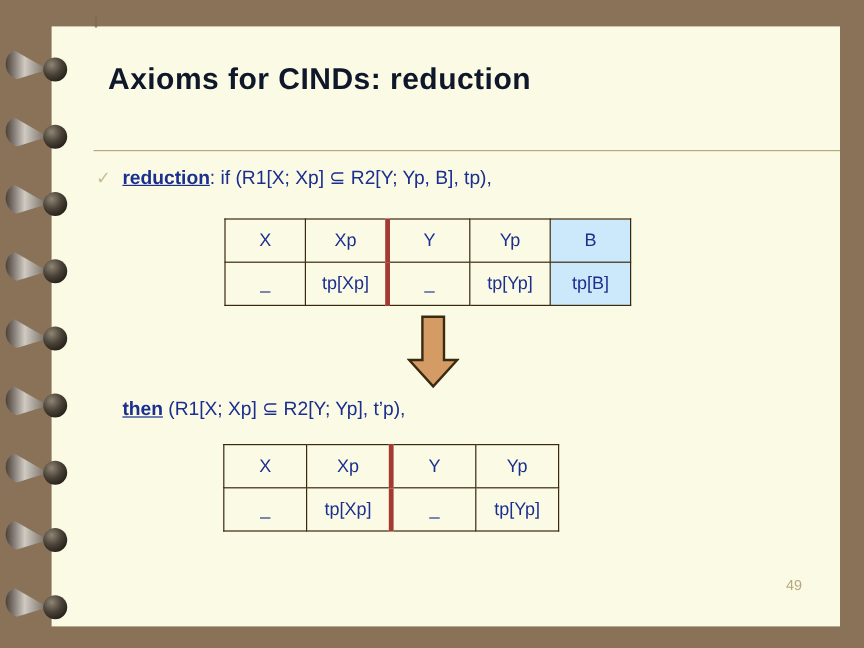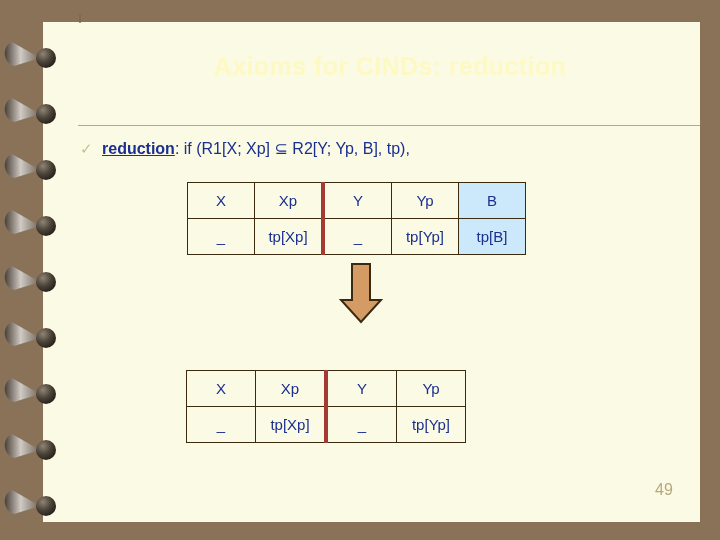--- a/index.html
+++ b/index.html
@@ -51,24 +51,24 @@
     height: 540px;
     pointer-events: none;
   }
 
   
   .title {
     position: absolute;
     left: 90px;
     top: 52px;
     width: 600px;
-    text-align: center;
+    text-align: left;
     font-size: 25px;
     font-weight: bold;
-    color: #fef9c3;
+    color: #0f172a;
     letter-spacing: .4px;
     white-space: nowrap;
   }
 
   .rule {
     position: absolute;
     left: 78px;
     top: 125px;
     width: 622px;
     height: 1px;
@@ -140,21 +140,21 @@
     top: 262px;
     width: 44px;
     height: 62px;
   }
 
   
   .pagenum {
     position: absolute;
     left: 655px;
     top: 481px;
-    font-size: 16px;
+    font-size: 12px;
     color: #b6a87f;
   }
 </style>
 </head>
 <body>
 
 <div id="slide">
 
   <div class="page"></div>
   <div class="top-tick"></div>
@@ -226,20 +226,23 @@
       <td>tp[Yp]</td>
       <td class="hl">tp[B]</td>
     </tr>
   </tbody>
     </table>
 
   <svg class="arrow" viewBox="0 0 44 62" xmlns="http://www.w3.org/2000/svg">
     <polygon points="13,2 31,2 31,38 42,38 22,60 2,38 13,38" fill="#d49b65" stroke="#3a2a10" stroke-width="2" stroke-linejoin="miter"></polygon>
   </svg>
 
+  <div class="then-row">
+    <span class="stmt"><span class="kw">then</span><span> (R1[X; Xp] ⊆ R2[Y; Yp],  t’p),</span></span>
+  </div>
 
   <table class="rel" id="table2">
     <tbody>
         <tr>
       <td>X</td>
       <td>Xp</td>
       <td class="sep-left">Y</td>
       <td>Yp</td>
     </tr>
     <tr>

